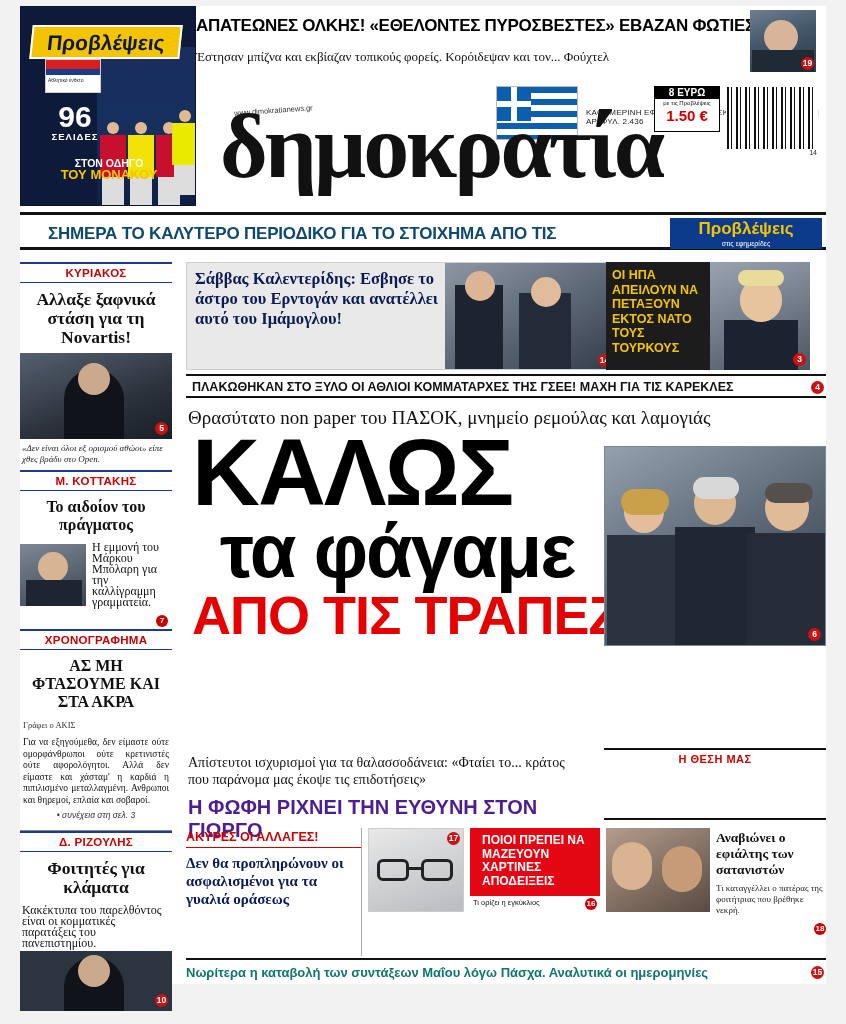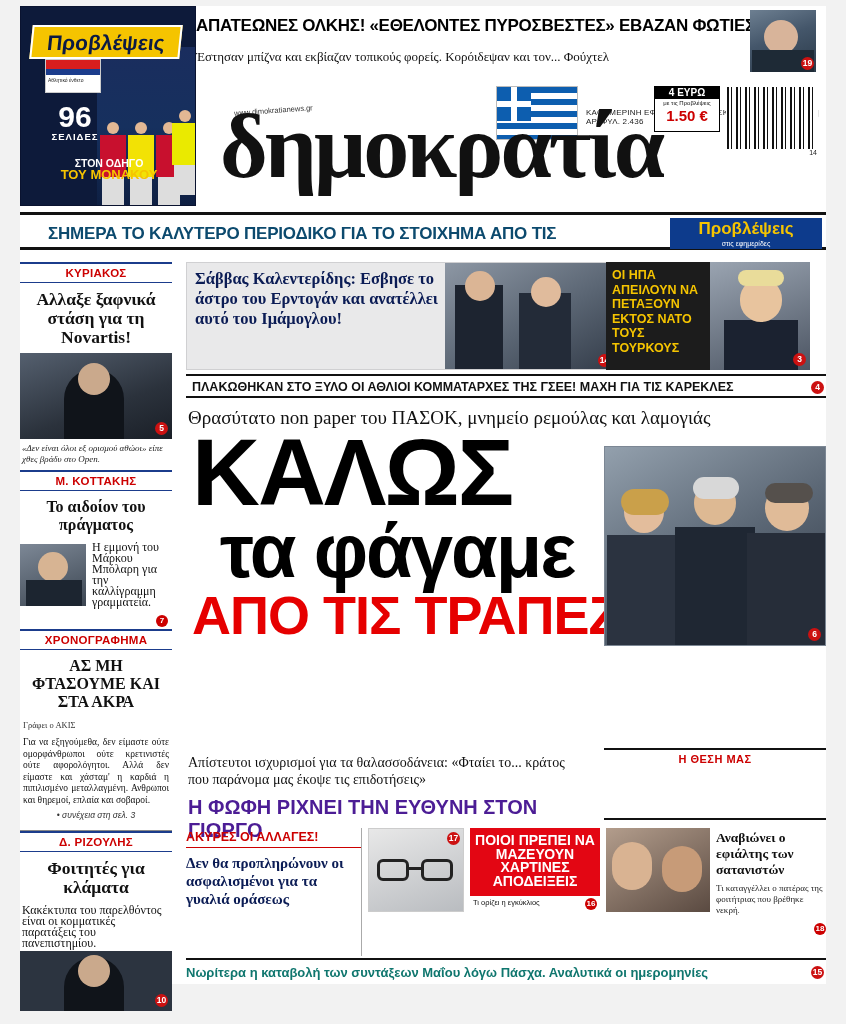--- a/index.html
+++ b/index.html
@@ -308,21 +308,21 @@
     width:96px; height:84px; background:linear-gradient(160deg,#e8e8e8,#b9bcc0); position:relative; overflow:hidden;
     border:1px solid #ccc;
   }
   .glasses-photo .lens { position:absolute; top:30px; width:32px; height:22px; border:3px solid #222; border-radius:6px;}
   .glasses-photo .l1 { left:8px; } .glasses-photo .l2 { left:52px; }
   .glasses-photo .bridge { position:absolute; left:40px; top:38px; width:14px; height:3px; background:#222;}
   .bt3 { left:284px; width:130px; }
   .poioi {
     width:130px; height:84px; background:#e30613; color:#fff; position:relative;
   }
-  .poioi .t { font-weight:bold; font-size:14px; line-height:13.5px; padding:6px 0 0; text-align:center;}
+  .poioi .t { font-weight:bold; font-size:12px; line-height:13.5px; padding:6px 12px 0; }
   .poioi .sub { position:absolute; left:0; bottom:0; width:130px; background:#fff; color:#111;
     font-size:7.5px; padding:2px 3px; }
   .bt4 { left:420px; width:104px; }
   .sat-photo { width:104px; height:84px; background:linear-gradient(150deg,#b39d8c,#5a4a41); position:relative; overflow:hidden;}
   .sat-photo .f1 { position:absolute; left:6px; top:14px; width:40px; height:48px; border-radius:20px; background:#d9b392;}
   .sat-photo .f2 { position:absolute; left:56px; top:18px; width:40px; height:46px; border-radius:20px; background:#c79b78;}
   .bt5 { left:530px; width:110px; }
   .bt5 .h {
     font-family:"Liberation Serif", serif;
     font-weight:bold; font-size:13.5px; line-height:16px; color:#111; padding-top:2px;
@@ -402,21 +402,21 @@
   <div class="logo-area">
     <div class="site-url">www.dimokratianews.gr</div>
     <div class="flag">
       <div class="canton"></div>
         <div class="cross-v"></div>
         <div class="cross-h"></div>
     </div>
     <div class="issue-line">ΚΑΘΗΜΕΡΙΝΗ ΕΦΗΜΕΡΙΔΑ  ΠΑΡΑΣΚΕΥΗ 5 ΑΠΡΙΛΙΟΥ 2019 | ΑΡ. ΦΥΛ. 2.436</div>
     <div class="logo-word">δημοκρατία</div>
     <div class="price-box">
-      <div class="p1">4 ΕΥΡΩ</div>
+      <div class="p1">8 ΕΥΡΩ</div>
       <div class="p2">με τις Προβλέψεις</div>
       <div class="p3">1.50 €</div>
     </div>
     <div class="barcode">
       <div class="bars"></div>
       <div class="bnum">14</div>
     </div>
   </div>
 
   <div class="banner-promo">

